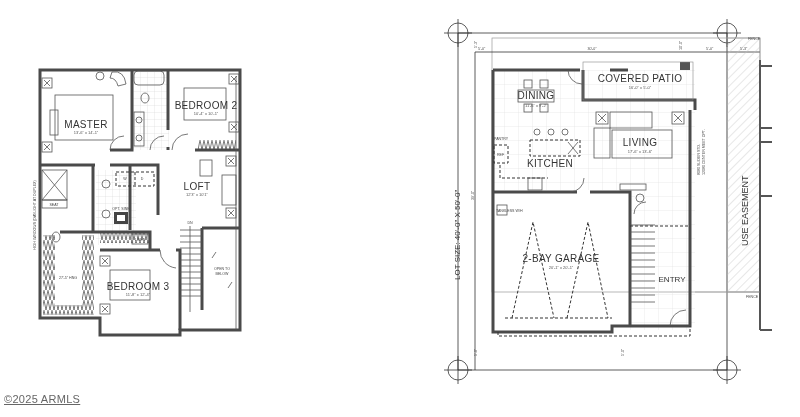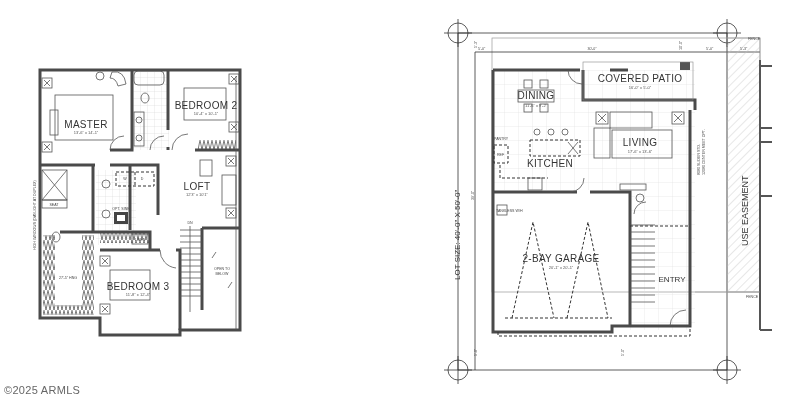--- a/index.html
+++ b/index.html
@@ -6,21 +6,21 @@
   body { width:800px; height:417px; position:relative; overflow:hidden; font-family:"Liberation Sans", sans-serif; color:#333; }
   svg { position:absolute; left:0; top:0; }
   .wall { fill:none; stroke:#4a4a4a; stroke-width:3; }
   .thin { fill:none; stroke:#555; stroke-width:0.8; }
   .dash { fill:none; stroke:#333; stroke-width:1; stroke-dasharray:3 2; }
   .dim { stroke:#333; stroke-width:0.8; fill:none; }
   .lbl { font-family:"Liberation Sans", sans-serif; fill:#333; }
   .room { font-size:10px; letter-spacing:0.3px; }
   .sub { font-size:4px; fill:#555; }
   .tiny { font-size:3.6px; fill:#444; }
-  .copy { position:absolute; left:4px; top:384px; font-size:11px; color:#666; letter-spacing:0.3px; }
+  .copy { position:absolute; left:4px; top:393px; font-size:11px; color:#666; letter-spacing:0.3px;text-decoration:underline; }
 </style>
 </head>
 <body>
 
 <svg width="800" height="417" viewBox="0 0 800 417">
   <defs>
     <pattern id="hatchPat" width="6" height="6" patternUnits="userSpaceOnUse" patternTransform="rotate(45)">
       <line x1="0" y1="0" x2="0" y2="6" stroke="#c4c4c4" stroke-width="0.8"></line>
     </pattern>
     <pattern id="tile" width="14" height="14" patternUnits="userSpaceOnUse">

